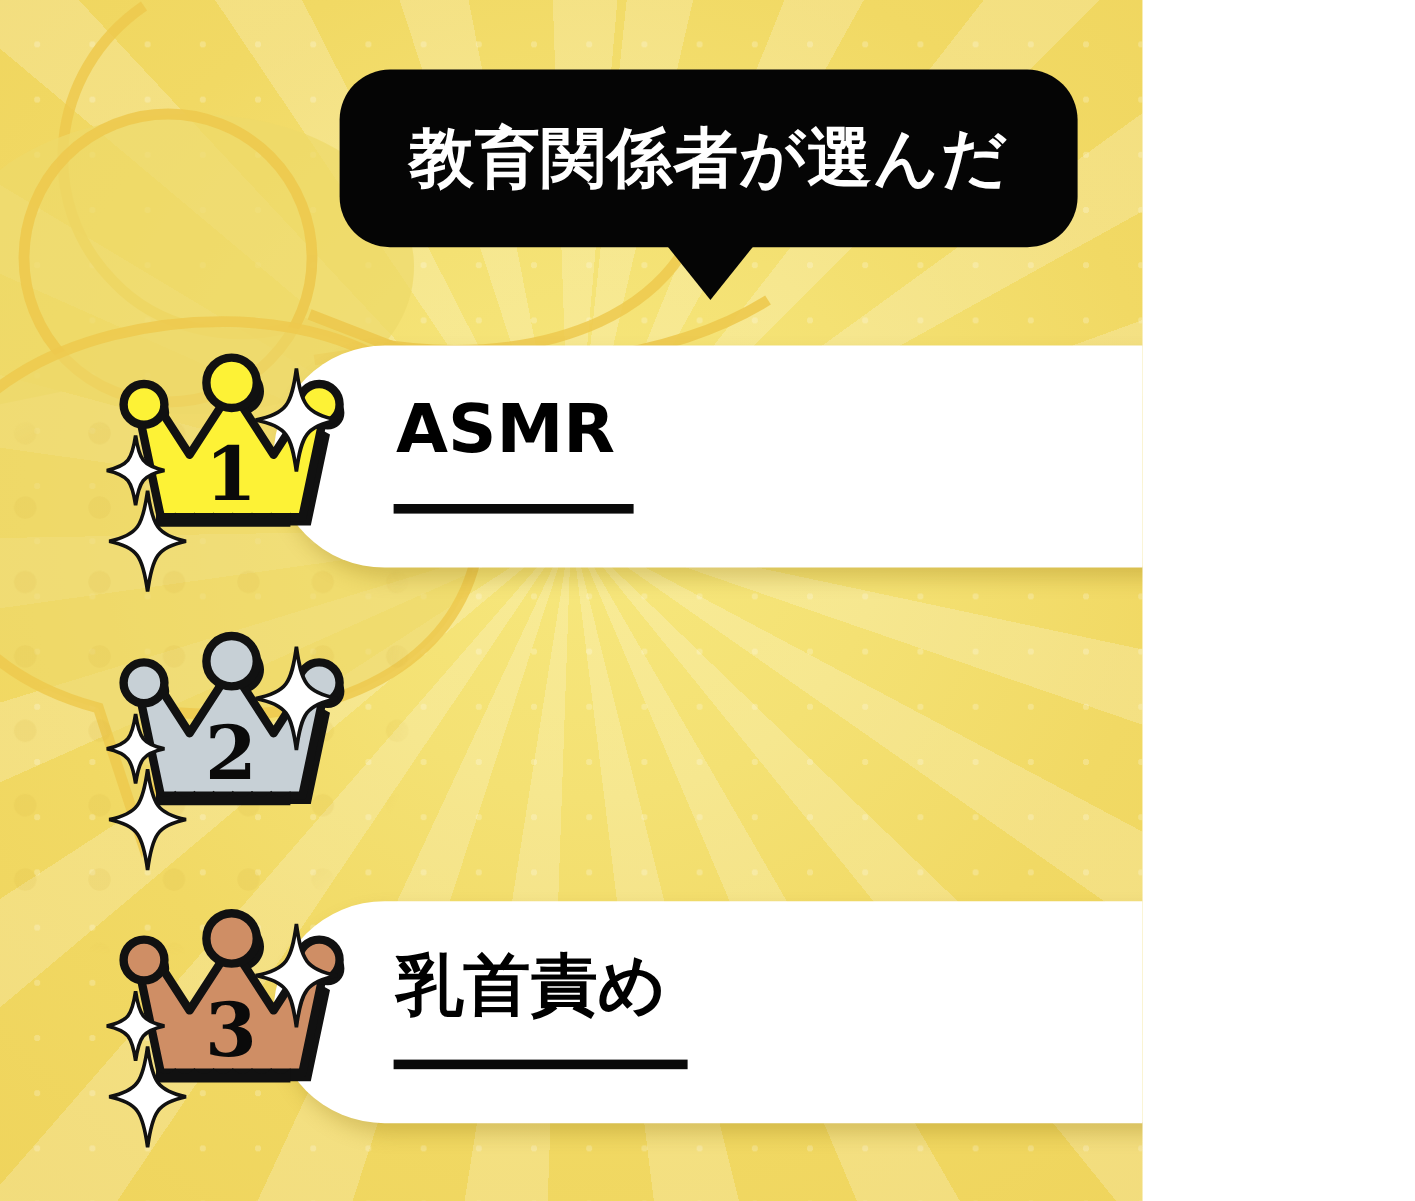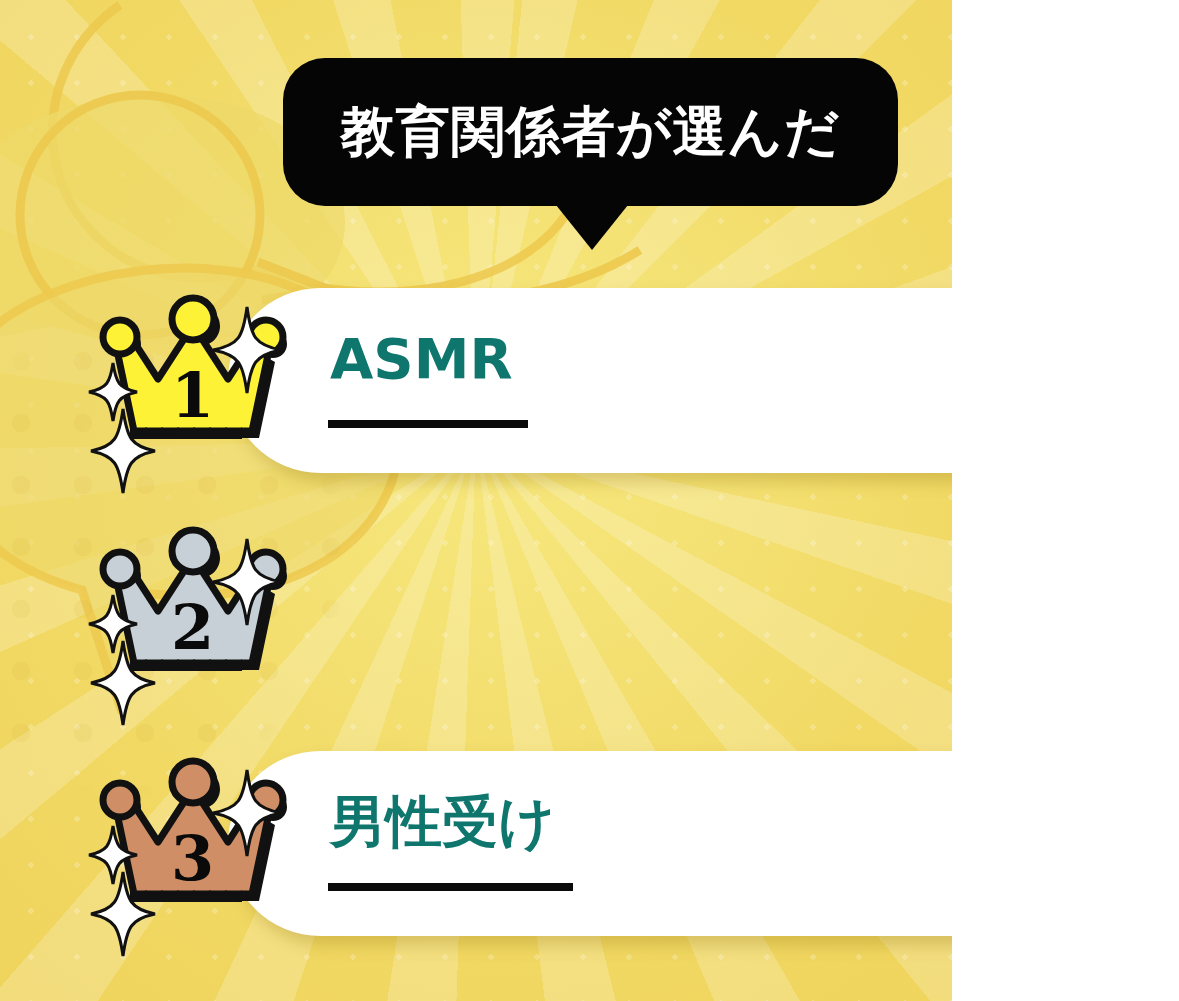--- a/index.html
+++ b/index.html
@@ -86,21 +86,21 @@
     width:862px; height:185px;
     background:#ffffff;
     border-radius:95px;
     box-shadow:6px 9px 16px rgba(150,120,20,0.30);
   }
   .card-label{
     position:absolute;
     left:102px; top:42px;
     font-size:56px;
     font-weight:700;
-    color:#0f766e;
+    color:#000000;
     line-height:1.05;
     white-space:nowrap;
     font-family:"DejaVu Sans","Liberation Sans",sans-serif;
   }
   .card-underline{
     position:absolute;
     left:100px; top:132px;
     height:8px;
     background:#0a0a0a;
   }
@@ -208,21 +208,21 @@
           <path d="M 18 66 C 21 86 24 91 42 95 C 24 99 21 104 18 124 C 15 104 12 99 -6 95 C 12 91 15 86 18 66 Z" fill="#ffffff" stroke="#111" stroke-width="3"></path>
           <path d="M 28 112 C 32 141 36 149 60 154 C 36 159 32 167 28 196 C 24 167 20 159 -4 154 C 20 149 24 141 28 112 Z" fill="#ffffff" stroke="#111" stroke-width="3"></path>
         </g>
       </svg>
       <div class="crown-num">2</div>
     </div>
   </div>
 
   <div class="rank-row r3">
     <div class="card">
-      <div class="card-label">男性受け</div>
+      <div class="card-label">乳首責め</div>
       <div class="card-underline" style="width:245px"></div>
     </div>
     <div class="crown-wrap">
       <svg width="190" height="170" viewBox="0 0 190 170">
         <g transform="translate(5,6)">
           <path d="M 18 52 L 34 128 L 152 128 L 168 52 L 150 42 L 128 76 L 93 22 L 58 76 L 36 42 Z" fill="#111" transform="translate(7,7)"></path>
           <path d="M 20 48 C 12 48 6 42 6 34 C 6 26 12 20 20 20 C 28 20 34 26 34 34 C 34 42 28 48 20 48 Z
                    M 93 36 C 82 36 73 27 73 16 C 73 5 82 -4 93 -4 C 104 -4 113 5 113 16 C 113 27 104 36 93 36 Z
                    M 166 48 C 158 48 152 42 152 34 C 152 26 158 20 166 20 C 174 20 180 26 180 34 C 180 42 174 48 166 48 Z" fill="#111" transform="translate(7,7)"></path>
           <path d="M 18 52 L 34 128 L 152 128 L 168 52 L 150 42 L 128 76 L 93 22 L 58 76 L 36 42 Z" class="crown-body" stroke="#111" stroke-width="7" stroke-linejoin="round" fill="#cf8e65"></path>

